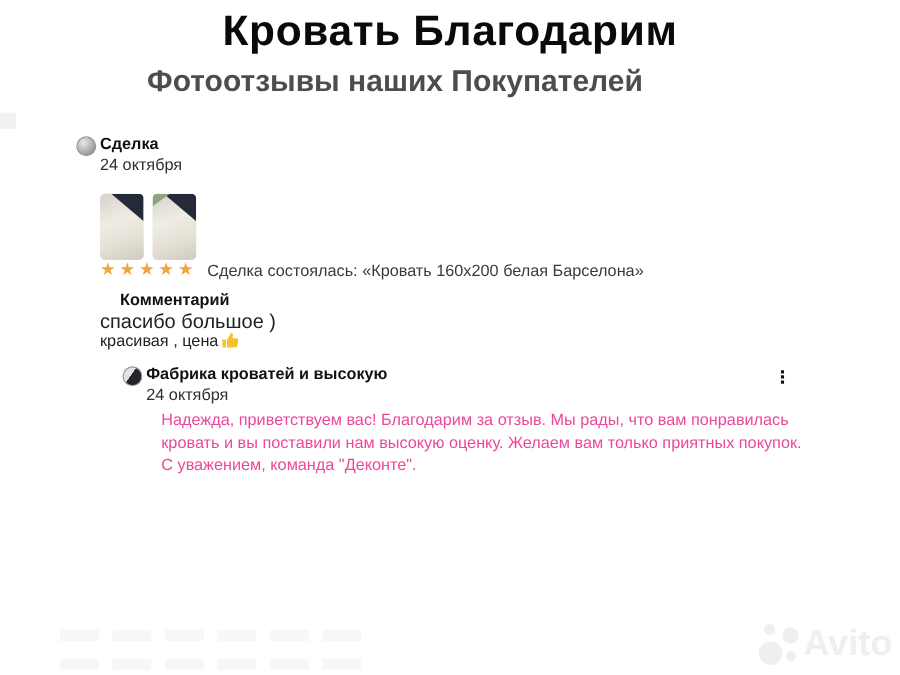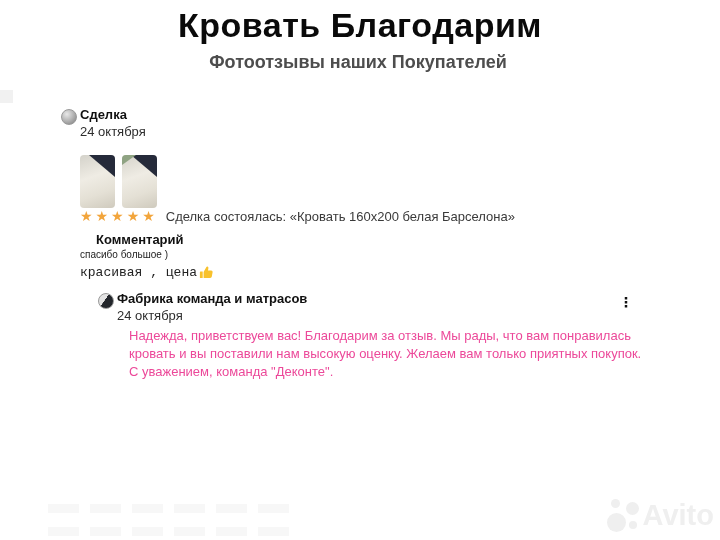--- a/index.html
+++ b/index.html
@@ -7,21 +7,21 @@
     position:relative;width:720px;height:540px;background:#ffffff;overflow:hidden;
     font-family:"Liberation Sans","DejaVu Sans",sans-serif;color:#1a1a1a;
   }
   
   .page-title{
     position:absolute;top:6px;left:0;width:720px;text-align:center;
     font-size:34px;font-weight:bold;color:#0a0a0a;letter-spacing:.5px;
   }
   .page-subtitle{
     position:absolute;top:52px;left:0;width:632px;text-align:center;
-    font-size:18px;font-weight:bold;color:#4d4d4d;margin-left:42px;
+    font-size:24px;font-weight:bold;color:#4d4d4d;
   }
   .edge-artifact{
     position:absolute;left:0;top:90px;width:13px;height:13px;background:#f1f1f1;
   }
   
   .avatar{
     position:absolute;width:14px;height:14px;border-radius:50%;
     background:radial-gradient(circle at 35% 30%,#e8e8e8 0%,#b9b9b9 45%,#7d7d7d 100%);
     border:0.5px solid #999;
   }
@@ -40,23 +40,23 @@
   }
   .photo-thumb.second::after{
     content:"";position:absolute;left:0;top:0;width:14px;height:10px;
     background:#8fa383;clip-path:polygon(0 0,100% 0,0 100%);
   }
   .rating-row{position:absolute;left:80px;top:208px;display:flex;align-items:center;}
   .stars{font-size:14px;color:#f2a53c;letter-spacing:3px;margin-right:8px;
     font-family:"DejaVu Sans",sans-serif;}
   .deal-text{font-size:13px;color:#3a3a3a;}
   .comment-label{position:absolute;left:96px;top:232px;font-size:13px;font-weight:bold;color:#111;}
-  .comment-line1{position:absolute;left:80px;top:249px;font-size:10px;color:#222;}
+  .comment-line1{position:absolute;left:80px;top:249px;font-size:16px;color:#222;}
   .comment-line2{position:absolute;left:80px;top:265px;font-size:13px;color:#222;
-    display:flex;align-items:center;font-family:Liberation Mono, monospace;}
+    display:flex;align-items:center;}
   .thumb-icon{display:inline-block;width:15px;height:15px;margin:0 2px;}
   
   .reply-author{position:absolute;left:117px;top:291px;font-size:13px;font-weight:bold;color:#111;}
   .reply-date{position:absolute;left:117px;top:308px;font-size:13px;color:#2e2e2e;}
   .reply-text{
     position:absolute;left:129px;top:327px;width:514px;
     font-size:13px;line-height:18px;color:#ec4899;
   }
   .kebab-menu{
     position:absolute;left:618px;top:293px;width:16px;height:20px;
@@ -110,21 +110,21 @@
     <span>красивая , цена</span>
     <span class="thumb-icon">
       <svg viewBox="0 0 15 15" width="15" height="15">
         <path fill="#f8c12c" d="M1.5 6.5h2.2v6.5H1.5a.6.6 0 0 1-.6-.6V7.1a.6.6 0 0 1 .6-.6z"></path>
         <path fill="#f8c12c" d="M4.6 12.8V6.9L7.4 2c.2-.4.6-.6 1-.5.7.1 1.1.8 1 1.5L9 5.6h3.2c.9 0 1.5.8 1.4 1.6l-.8 4.4c-.1.8-.8 1.4-1.6 1.4H5.2a.6.6 0 0 1-.6-.2z"></path>
       </svg>
     </span>
   </div>
 
   <div class="avatar seller"></div>
-  <div class="reply-author">Фабрика команда и матрасов</div>
+  <div class="reply-author">Фабрика кроватей и высокую</div>
   <div class="reply-date">24 октября</div>
   <div class="reply-text">Надежда, приветствуем вас! Благодарим за отзыв. Мы рады, что вам понравилась кровать и вы поставили нам высокую оценку. Желаем вам только приятных покупок. С уважением, команда "Деконте".</div>
   <div class="kebab-menu">⋮</div>
 
   <div class="dash-row r1">
     <i></i>
       <i></i>
       <i></i>
       <i></i>
       <i></i>

